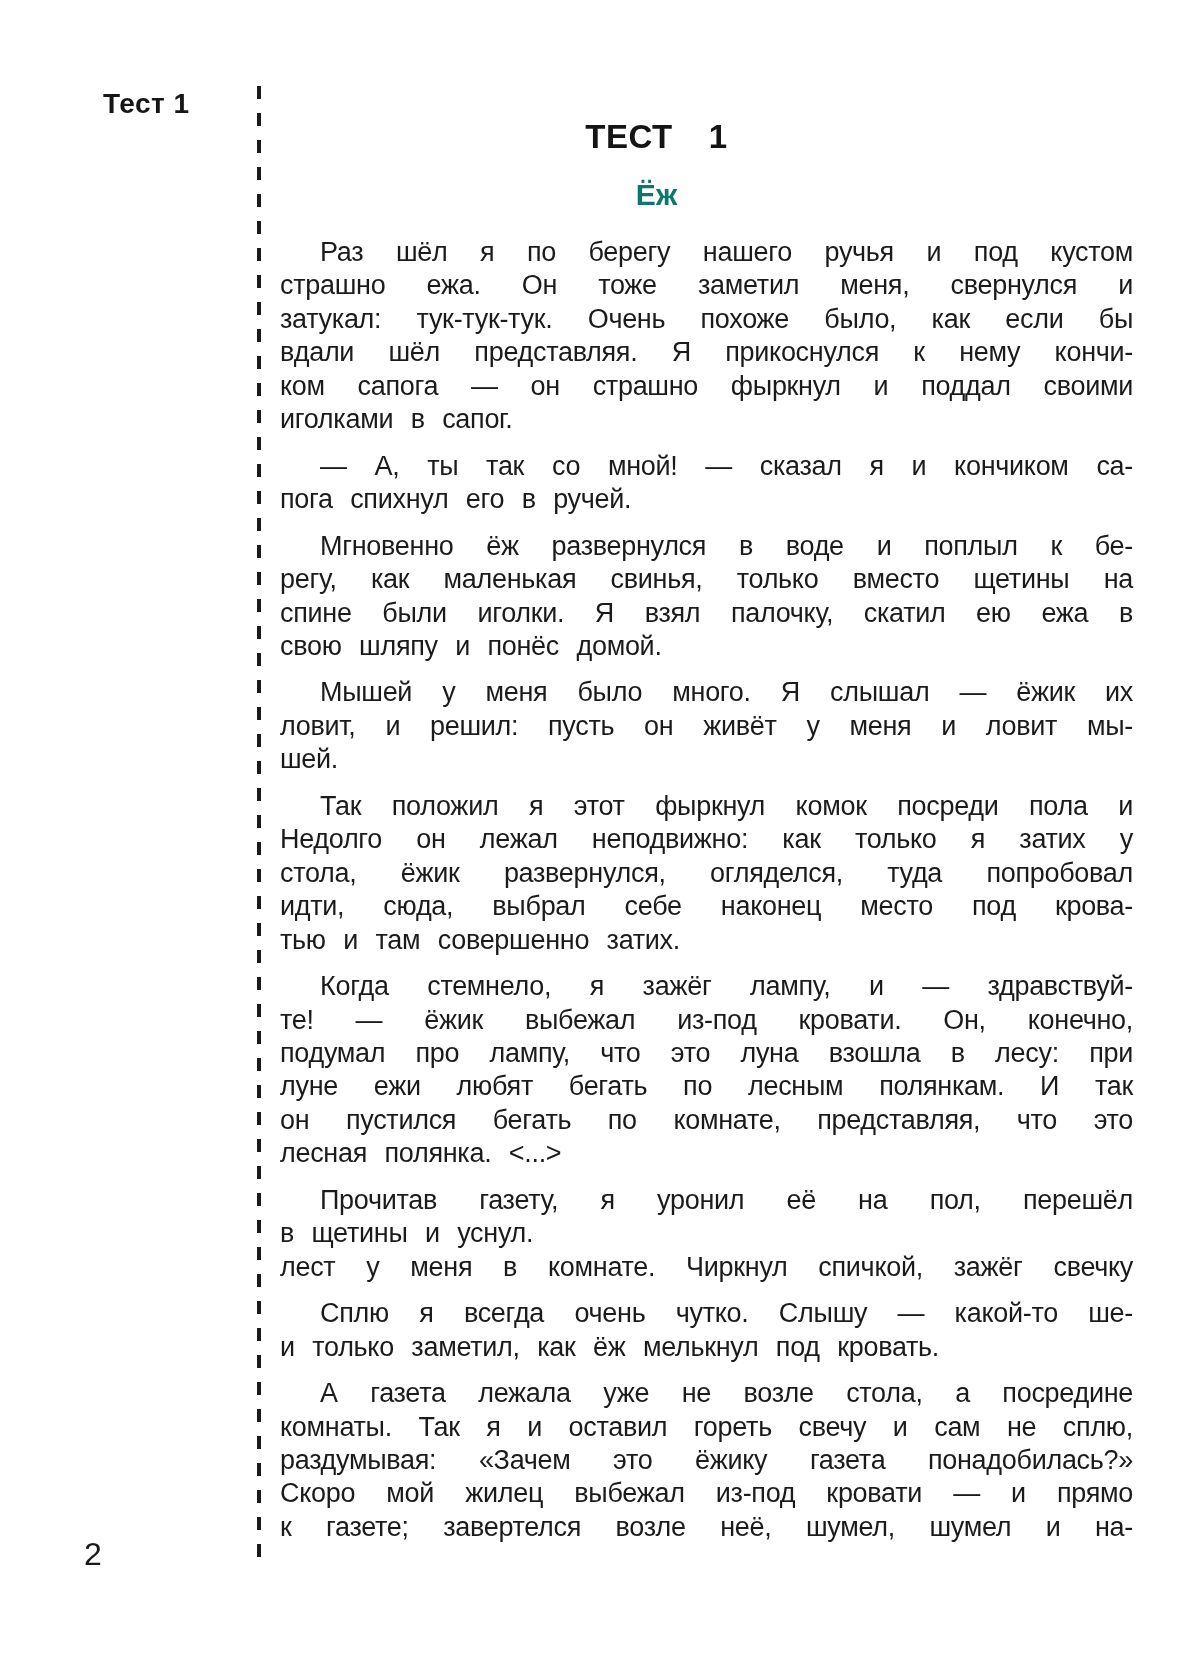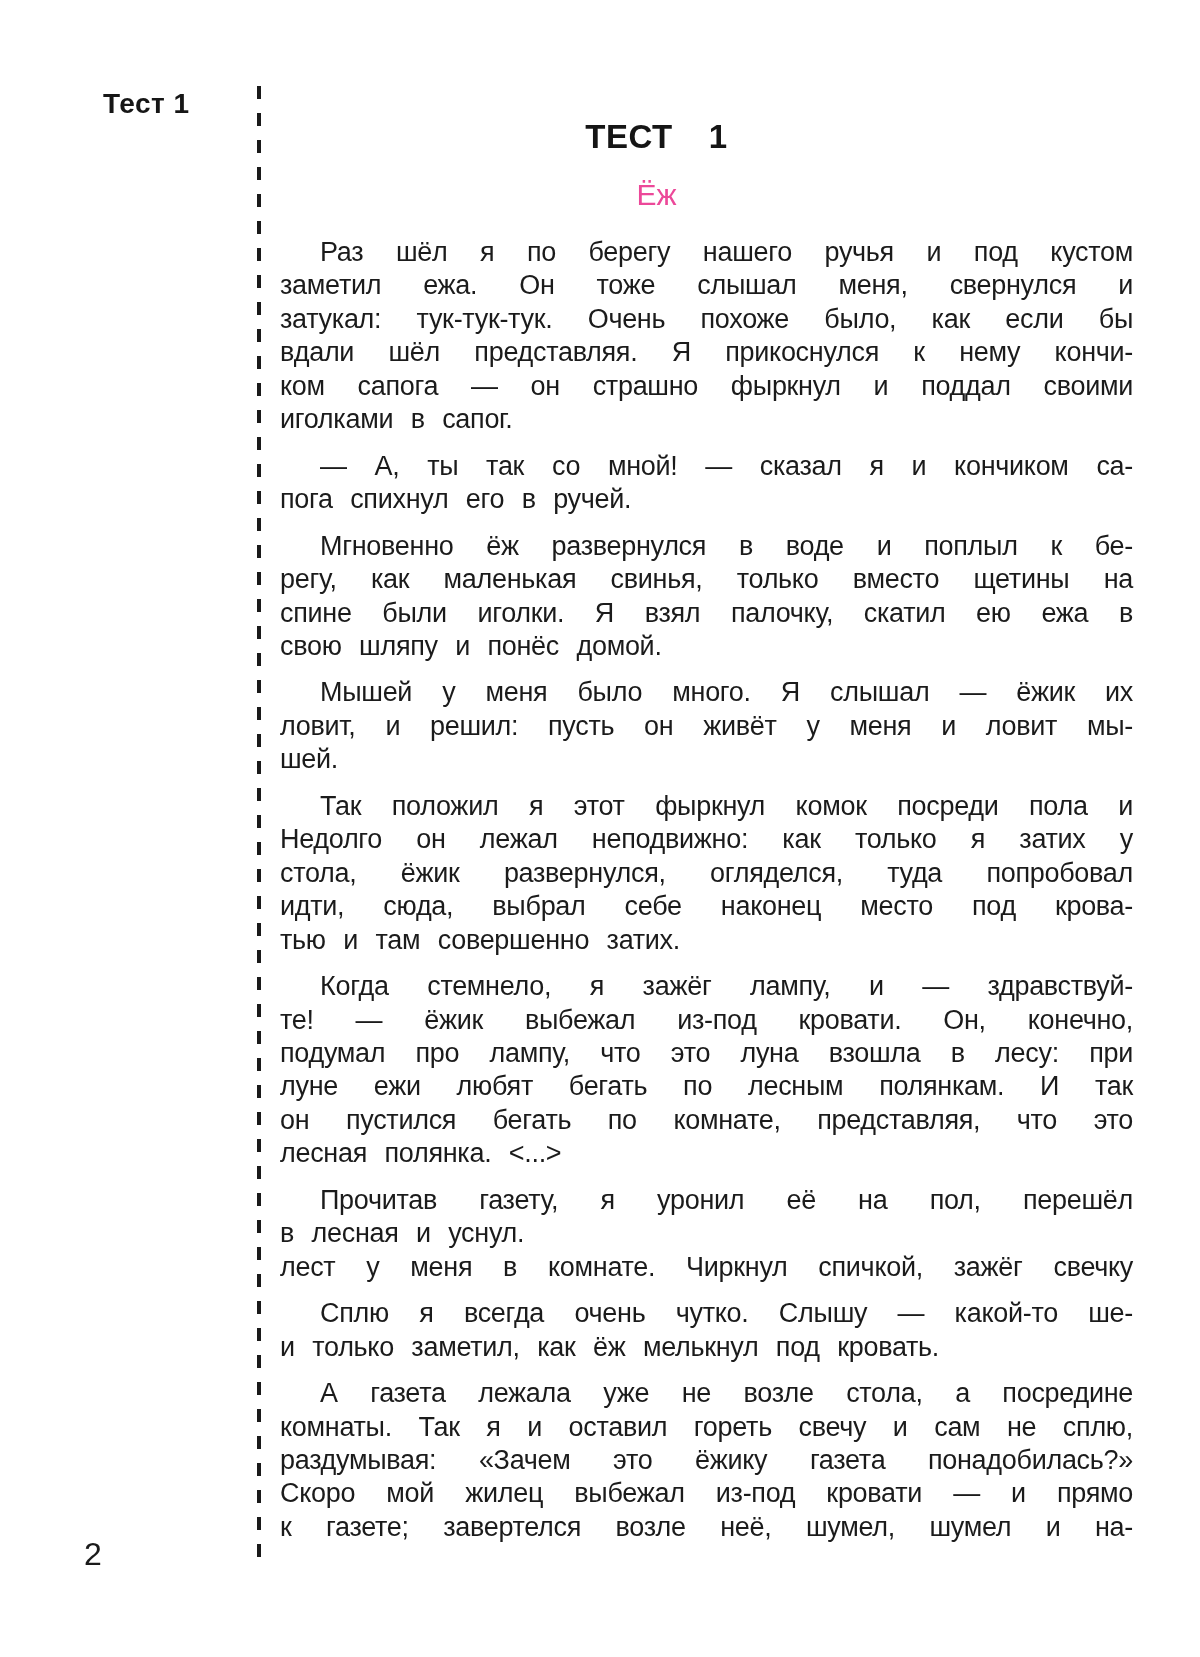--- a/index.html
+++ b/index.html
@@ -25,22 +25,22 @@
     position:absolute;left:280px;top:118px;width:853px;
   }
   .header{
     position:relative;left:-50px;text-align:center;
   }
   .doc-title{
     margin:0;font-size:33px;line-height:38px;font-weight:bold;
     word-spacing:0.8em;letter-spacing:0.5px;color:#151515;
   }
   .doc-subtitle{
-    margin:22px 0 0 0;font-size:30px;line-height:34px;font-weight:normal;
-    color:#ec4899;
+    margin:22px 0 0 0;font-size:30px;line-height:34px;font-weight:bold;
+    color:#0f766e;
   }
   .story{
     margin-top:24px;
     font-size:27px;line-height:33.45px;
     letter-spacing:-0.3px;
     color:#1b1b1b;
   }
   .line{
     text-align:justify;
     text-align-last:justify;
@@ -63,21 +63,21 @@
   <div class="divider"></div>
 
   <div class="content">
     <div class="header">
       <h1 class="doc-title">ТЕСТ 1</h1>
       <h2 class="doc-subtitle">Ёж</h2>
     </div>
 
     <div class="story">
         <div class="line indent">Раз шёл я по берегу нашего ручья и под кустом</div>
-        <div class="line">заметил ежа. Он тоже слышал меня, свернулся и</div>
+        <div class="line">страшно ежа. Он тоже заметил меня, свернулся и</div>
         <div class="line">затукал: тук-тук-тук. Очень похоже было, как если бы</div>
         <div class="line">вдали шёл представляя. Я прикоснулся к нему кончи-</div>
         <div class="line">ком сапога — он страшно фыркнул и поддал своими</div>
         <div class="line para-end">иголками в сапог.</div>
         <div class="line indent">— А, ты так со мной! — сказал я и кончиком са-</div>
         <div class="line para-end">пога спихнул его в ручей.</div>
         <div class="line indent">Мгновенно ёж развернулся в воде и поплыл к бе-</div>
         <div class="line">регу, как маленькая свинья, только вместо щетины на</div>
         <div class="line">спине были иголки. Я взял палочку, скатил ею ежа в</div>
         <div class="line para-end">свою шляпу и понёс домой.</div>
@@ -89,21 +89,21 @@
         <div class="line">стола, ёжик развернулся, огляделся, туда попробовал</div>
         <div class="line">идти, сюда, выбрал себе наконец место под крова-</div>
         <div class="line para-end">тью и там совершенно затих.</div>
         <div class="line indent">Когда стемнело, я зажёг лампу, и — здравствуй-</div>
         <div class="line">те! — ёжик выбежал из-под кровати. Он, конечно,</div>
         <div class="line">подумал про лампу, что это луна взошла в лесу: при</div>
         <div class="line">луне ежи любят бегать по лесным полянкам. И так</div>
         <div class="line">он пустился бегать по комнате, представляя, что это</div>
         <div class="line para-end">лесная полянка. &lt;...&gt;</div>
         <div class="line indent">Прочитав газету, я уронил её на пол, перешёл</div>
-        <div class="line para-end">в лесная и уснул.</div>
+        <div class="line para-end">в щетины и уснул.</div>
         <div class="line">лест у меня в комнате. Чиркнул спичкой, зажёг свечку</div>
         <div class="line indent">Сплю я всегда очень чутко. Слышу — какой-то ше-</div>
         <div class="line para-end">и только заметил, как ёж мелькнул под кровать.</div>
         <div class="line indent">А газета лежала уже не возле стола, а посредине</div>
         <div class="line">комнаты. Так я и оставил гореть свечу и сам не сплю,</div>
         <div class="line">раздумывая: «Зачем это ёжику газета понадобилась?»</div>
         <div class="line">Скоро мой жилец выбежал из-под кровати — и прямо</div>
         <div class="line">к газете; завертелся возле неё, шумел, шумел и на-</div>
       </div>
   </div>

